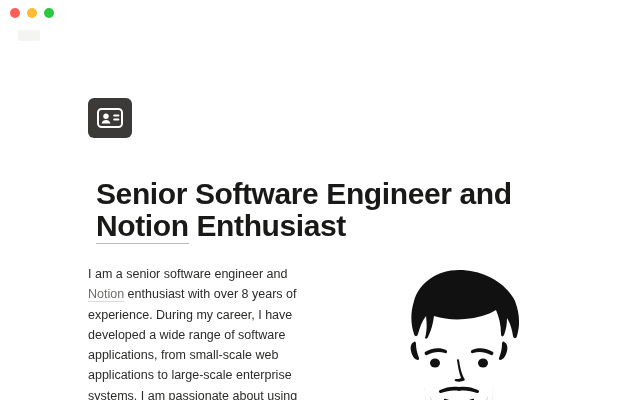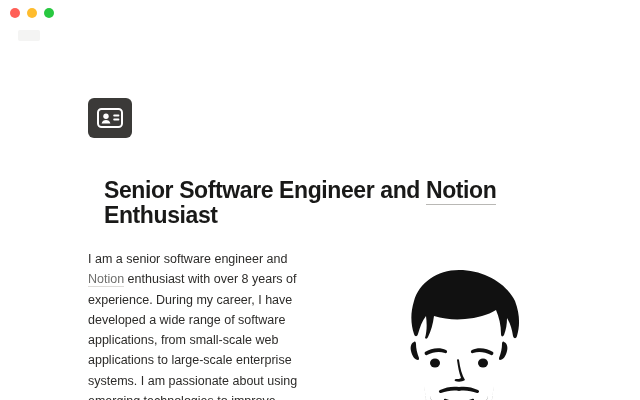--- a/index.html
+++ b/index.html
@@ -86,26 +86,26 @@
     background: #3b3a38;
     display: flex;
     align-items: center;
     justify-content: center;
     margin-bottom: 40px;
   }
   .page-icon svg { display: block; }
 
   
   .page-title {
-    font-size: 23px;
+    font-size: 30px;
     line-height: 1.07;
     font-weight: bold;
     color: #191918;
     letter-spacing: -0.4px;
-    margin: 0 0 22px 16px;
+    margin: 0 0 22px 8px;
     max-width: 460px;
   }
   .title-link {
     color: #191918;
     text-decoration: none;
     border-bottom: 1.5px solid #b9b8b5;
     padding-bottom: 1px;
   }
 
   

